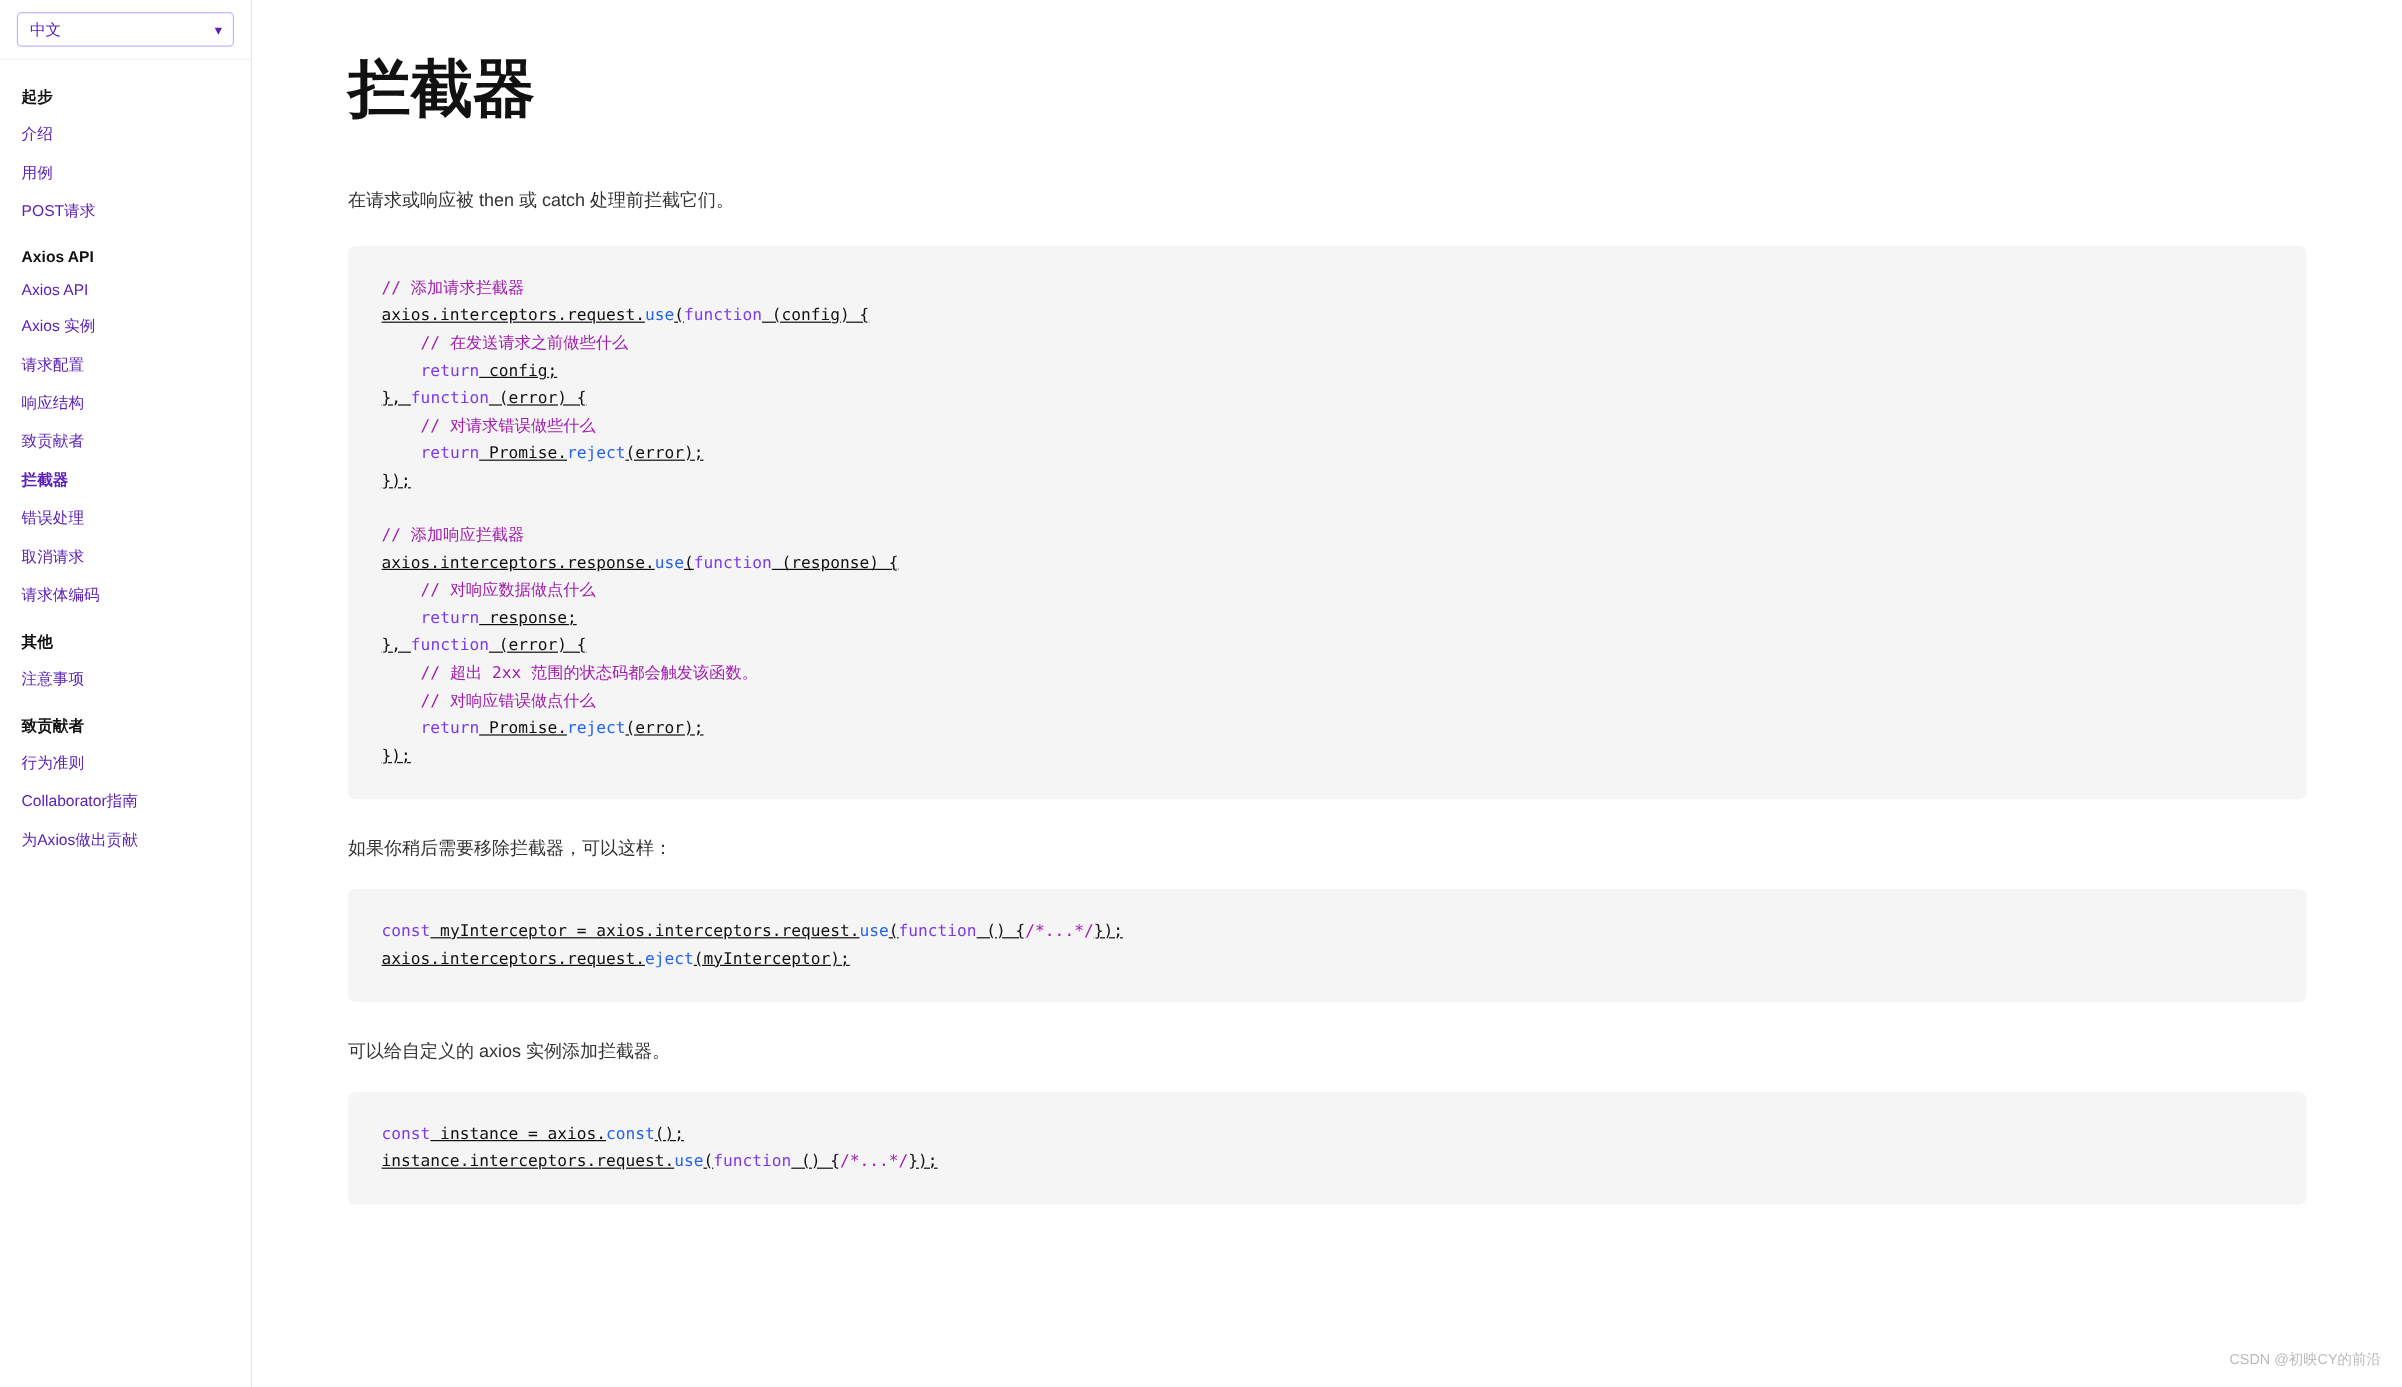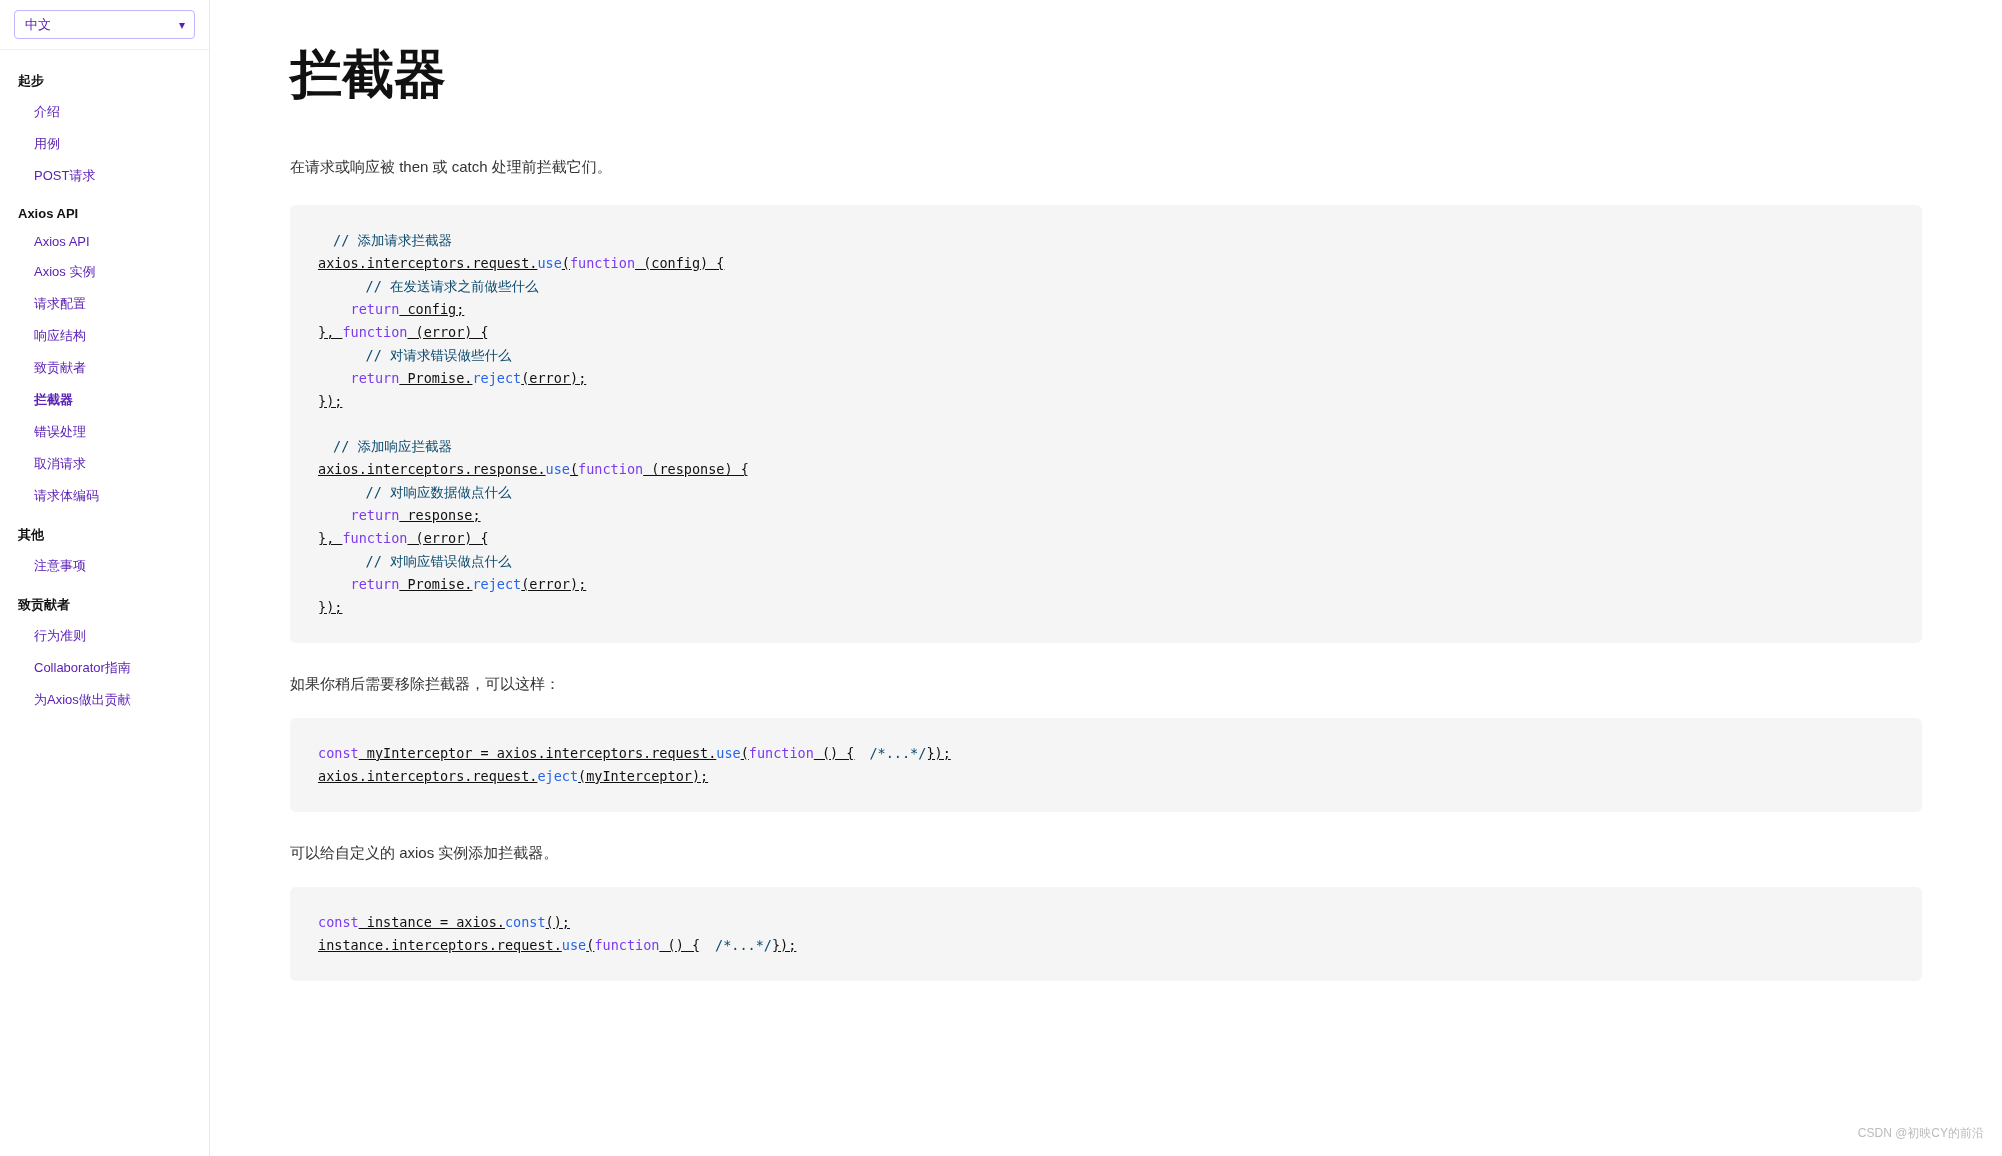--- a/index.html
+++ b/index.html
@@ -64,21 +64,21 @@
     .sidebar-nav::-webkit-scrollbar-thumb { background: #ddd; border-radius: 2px; }
 
     .nav-section-title {
       font-size: 13px;
       font-weight: 700;
       color: #111;
       padding: 14px 18px 6px 18px;
     }
     .nav-item {
       display: block;
-      padding: 7px 34px;
+      padding: 7px 18px;
       font-size: 13px;
       color: #5b21b6;
       text-decoration: none;
       cursor: pointer;
     }
     .nav-item.active { color: #5b21b6; font-weight: 600; }
 
     
     .main-content {
       flex: 1;
@@ -110,21 +110,21 @@
       padding: 24px 28px;
       margin-bottom: 32px;
       font-family: 'Consolas', 'Monaco', 'Courier New', monospace;
       font-size: 13.5px;
       line-height: 1.7;
       overflow-x: auto;
     }
 
     .code-line { display: block; white-space: pre; }
 
-    .c-comment { color: #0c4a6e; margin-left: 15px; }
+    .c-comment { color: #a21caf; }
     .c-plain { color: #111; text-decoration: underline; }
     .c-purple { color: #7c3aed; }
     .c-blue { color: #2563eb; }
 
     .section-text {
       font-size: 15px;
       color: #333;
       margin-bottom: 24px;
     }
 
@@ -193,20 +193,21 @@
       <span class="code-line"><span class="c-plain">}, </span><span class="c-purple">function</span><span class="c-plain"> (error) {</span></span>
       <span class="code-line">    <span class="c-comment">// 对请求错误做些什么</span></span>
       <span class="code-line">    <span class="c-purple">return</span><span class="c-plain"> Promise.</span><span class="c-blue">reject</span><span class="c-plain">(error);</span></span>
       <span class="code-line"><span class="c-plain">});</span></span>
       <span class="code-line">&nbsp;</span>
       <span class="code-line"><span class="c-comment">// 添加响应拦截器</span></span>
       <span class="code-line"><span class="c-plain">axios.interceptors.response.</span><span class="c-blue">use</span><span class="c-plain">(</span><span class="c-purple">function</span><span class="c-plain"> (response) {</span></span>
       <span class="code-line">    <span class="c-comment">// 对响应数据做点什么</span></span>
       <span class="code-line">    <span class="c-purple">return</span><span class="c-plain"> response;</span></span>
       <span class="code-line"><span class="c-plain">}, </span><span class="c-purple">function</span><span class="c-plain"> (error) {</span></span>
+      <span class="code-line">    <span class="c-comment">// 超出 2xx 范围的状态码都会触发该函数。</span></span>
       <span class="code-line">    <span class="c-comment">// 对响应错误做点什么</span></span>
       <span class="code-line">    <span class="c-purple">return</span><span class="c-plain"> Promise.</span><span class="c-blue">reject</span><span class="c-plain">(error);</span></span>
       <span class="code-line"><span class="c-plain">});</span></span>
     </code>
   </div>
 
   <p class="section-text">如果你稍后需要移除拦截器，可以这样：</p>
 
   <div class="code-block">
     <code>

